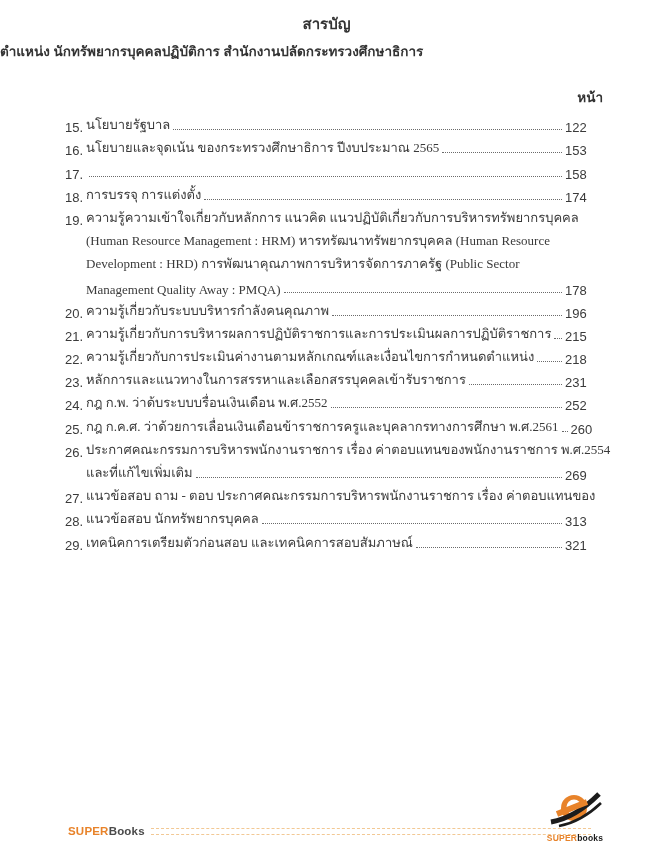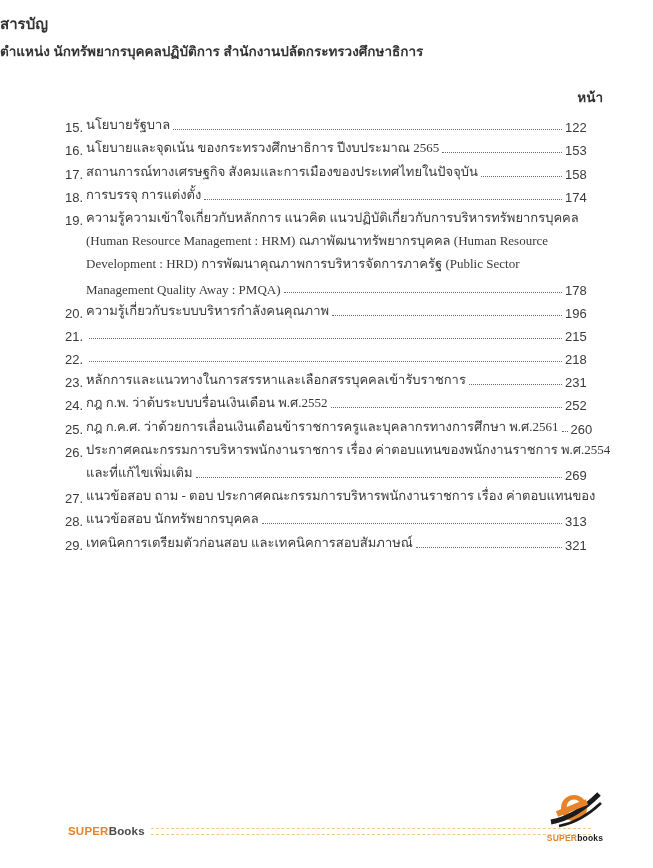--- a/index.html
+++ b/index.html
@@ -7,21 +7,21 @@
     position:relative;
     width:653px; height:868px;
     margin:0 auto;
     background:#ffffff;
     font-family:"Liberation Sans","DejaVu Sans",sans-serif;
     color:#3a3a3a;
     overflow:hidden;
   }
   .doc-title {
     position:absolute; top:12px; left:0; right:0;
-    text-align:left; font-size:15px; font-weight:bold; color:#333;
+    text-align:center; font-size:15px; font-weight:bold; color:#333;
   }
   .doc-subtitle {
     position:absolute; top:40px; left:0; right:0;
     text-align:left; font-size:13.5px; font-weight:bold; color:#333;
   }
   .page-col-header {
     position:absolute; top:86px; right:50px;
     font-size:13.5px; font-weight:bold; color:#333;
   }
   .toc {
@@ -81,39 +81,38 @@
       <span class="toc-page">122</span>
     </div>
       <div class="toc-row">
       <span class="toc-num">16.</span>
       <span class="toc-text">นโยบายและจุดเน้น ของกระทรวงศึกษาธิการ ปีงบประมาณ 2565</span>
       <span class="toc-dots"></span>
       <span class="toc-page">153</span>
     </div>
       <div class="toc-row">
       <span class="toc-num">17.</span>
-      <span class="toc-text">สถานการณ์ทางเศรษฐกิจ สังคมและการเมืองของประเทศไทยในปัจจุบัน</span>
       <span class="toc-dots"></span>
       <span class="toc-page">158</span>
     </div>
       <div class="toc-row">
       <span class="toc-num">18.</span>
       <span class="toc-text">การบรรจุ การแต่งตั้ง</span>
       <span class="toc-dots"></span>
       <span class="toc-page">174</span>
     </div>
       <div class="toc-row">
       <span class="toc-num">19.</span>
       <span class="toc-text">ความรู้ความเข้าใจเกี่ยวกับหลักการ แนวคิด แนวปฏิบัติเกี่ยวกับการบริหารทรัพยากรบุคคล</span>
       <span class="toc-dots hidden-leader"></span>
       <span class="toc-page hidden-leader"></span>
     </div>
       <div class="toc-row">
       <span class="toc-num"></span>
-      <span class="toc-text">(Human Resource Management : HRM) ณภาพัฒนาทรัพยากรบุคคล (Human Resource</span>
+      <span class="toc-text">(Human Resource Management : HRM) หารทรัฒนาทรัพยากรบุคคล (Human Resource</span>
       <span class="toc-dots hidden-leader"></span>
       <span class="toc-page hidden-leader"></span>
     </div>
       <div class="toc-row">
       <span class="toc-num"></span>
       <span class="toc-text">Development : HRD) การพัฒนาคุณภาพการบริหารจัดการภาครัฐ (Public Sector</span>
       <span class="toc-dots hidden-leader"></span>
       <span class="toc-page hidden-leader"></span>
     </div>
       <div class="toc-row">
@@ -123,25 +122,27 @@
       <span class="toc-page">178</span>
     </div>
       <div class="toc-row">
       <span class="toc-num">20.</span>
       <span class="toc-text">ความรู้เกี่ยวกับระบบบริหารกำลังคนคุณภาพ</span>
       <span class="toc-dots"></span>
       <span class="toc-page">196</span>
     </div>
       <div class="toc-row">
       <span class="toc-num">21.</span>
+      <span class="toc-text">ความรู้เกี่ยวกับการบริหารผลการปฏิบัติราชการและการประเมินผลการปฏิบัติราชการ</span>
       <span class="toc-dots"></span>
       <span class="toc-page">215</span>
     </div>
       <div class="toc-row">
       <span class="toc-num">22.</span>
+      <span class="toc-text">ความรู้เกี่ยวกับการประเมินค่างานตามหลักเกณฑ์และเงื่อนไขการกำหนดตำแหน่ง</span>
       <span class="toc-dots"></span>
       <span class="toc-page">218</span>
     </div>
       <div class="toc-row">
       <span class="toc-num">23.</span>
       <span class="toc-text">หลักการและแนวทางในการสรรหาและเลือกสรรบุคคลเข้ารับราชการ</span>
       <span class="toc-dots"></span>
       <span class="toc-page">231</span>
     </div>
       <div class="toc-row">

